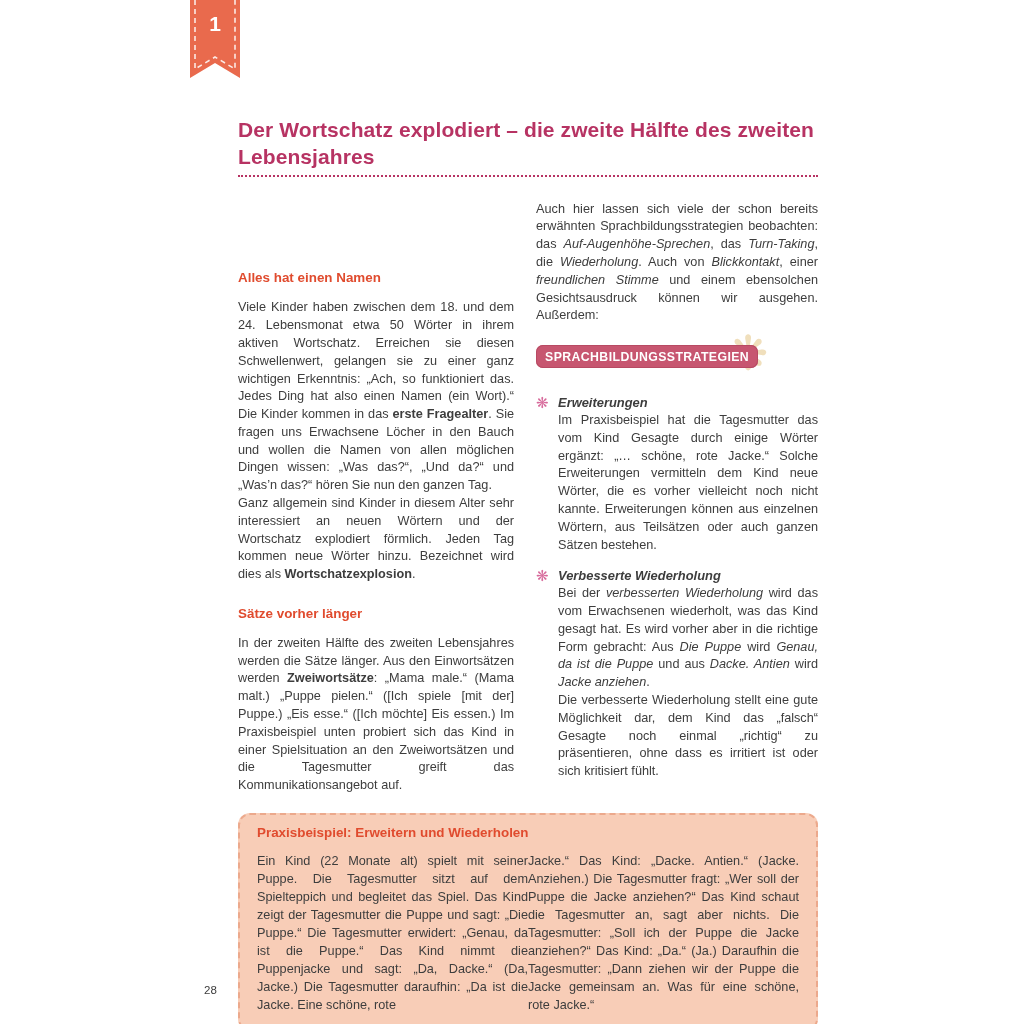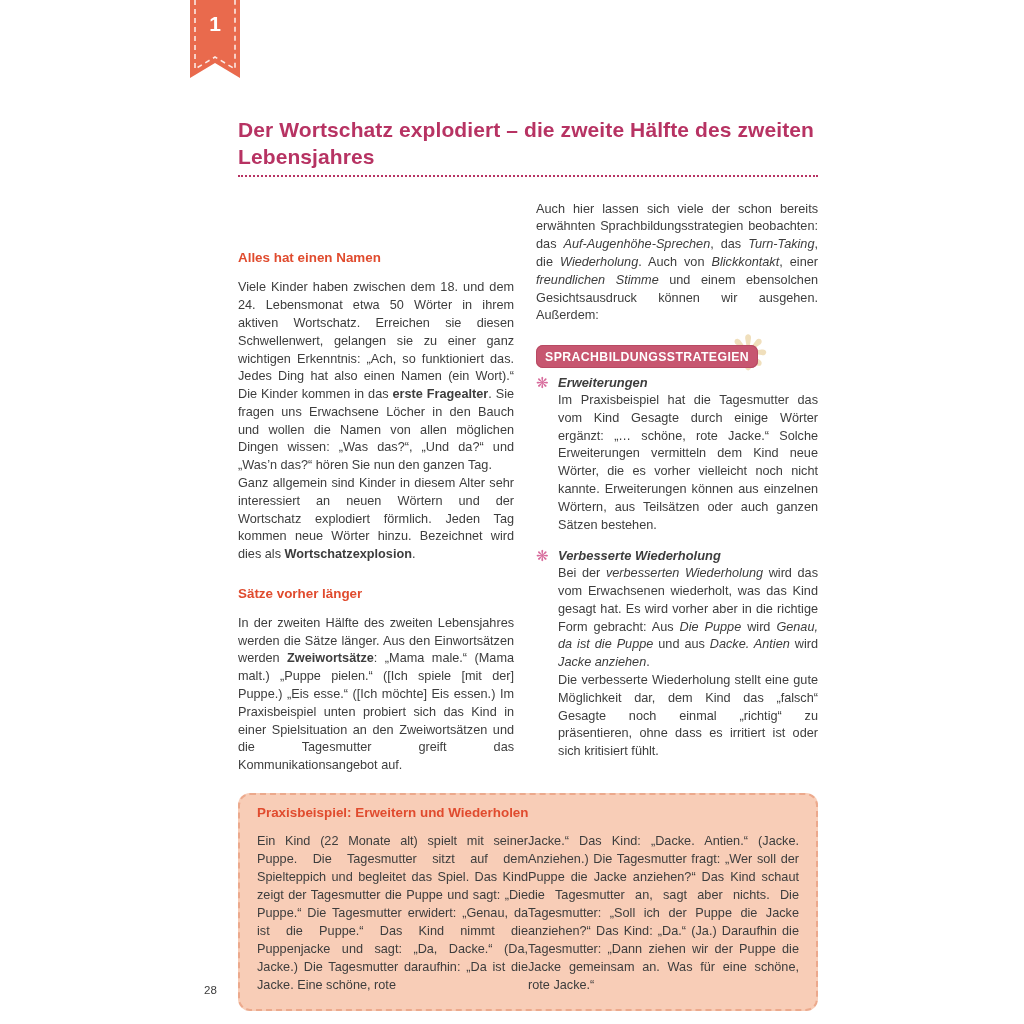--- a/index.html
+++ b/index.html
@@ -38,21 +38,21 @@
   .section-heading {
     color: #e04b2e; font-size: 13.4px; font-weight: 700; margin: 0 0 14px 0;
   }
   .section-heading.second { margin-top: 22px; }
 
   .body-text {
     font-size: 12.7px; line-height: 1.4; text-align: justify; color: #3d3d3d;
   }
 
   
-  .badge-row { position: relative; margin: 20px 0 4px 0; height: 26px; }
+  .badge-row { position: relative; margin: 20px 0 24px 0; height: 26px; }
   .flower-cream {
     position: absolute; left: 192px; top: -16px; z-index: 0;
     font-size: 48px; line-height: 1; color: #f0dfbc;
     font-family: "DejaVu Sans", sans-serif;
   }
   .strategy-badge {
     position: relative; z-index: 1; display: inline-block;
     background: #c75670; color: #ffffff; font-weight: 700; font-size: 12.3px;
     letter-spacing: 0.4px; padding: 5px 9px 4px 9px; border-radius: 7px;
     box-shadow: 0 0 0 1px #b84a63 inset;

